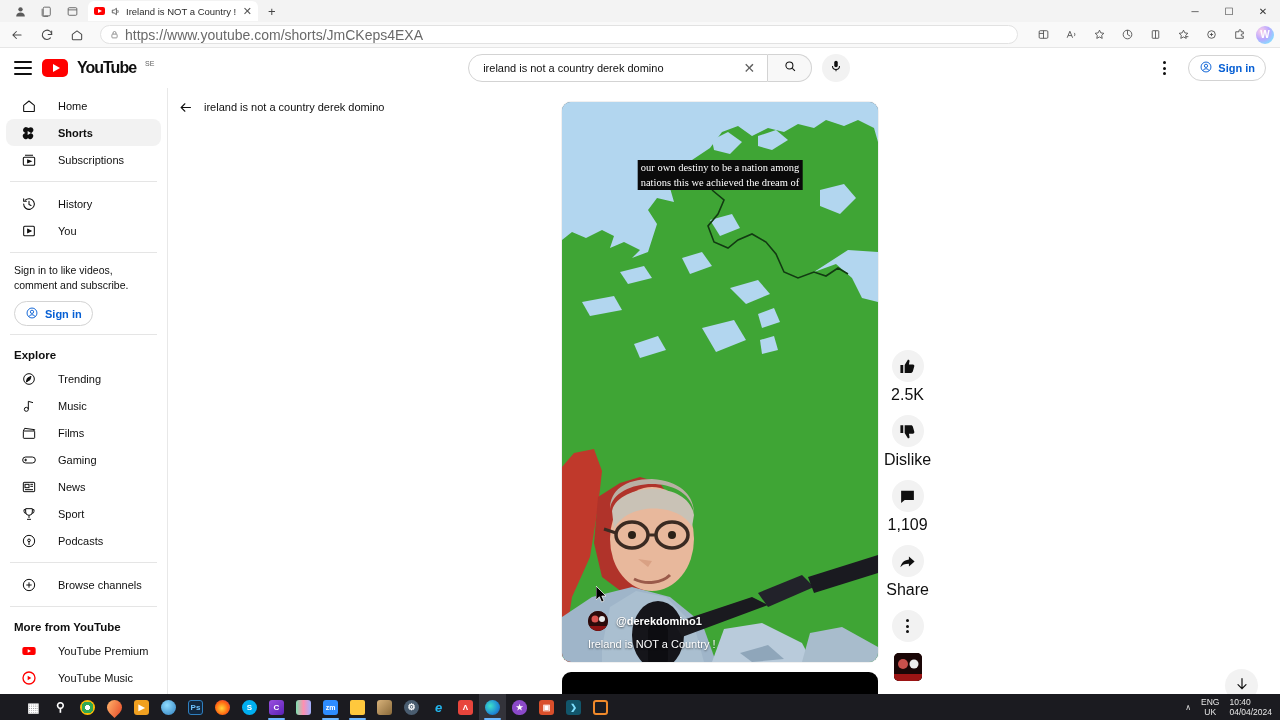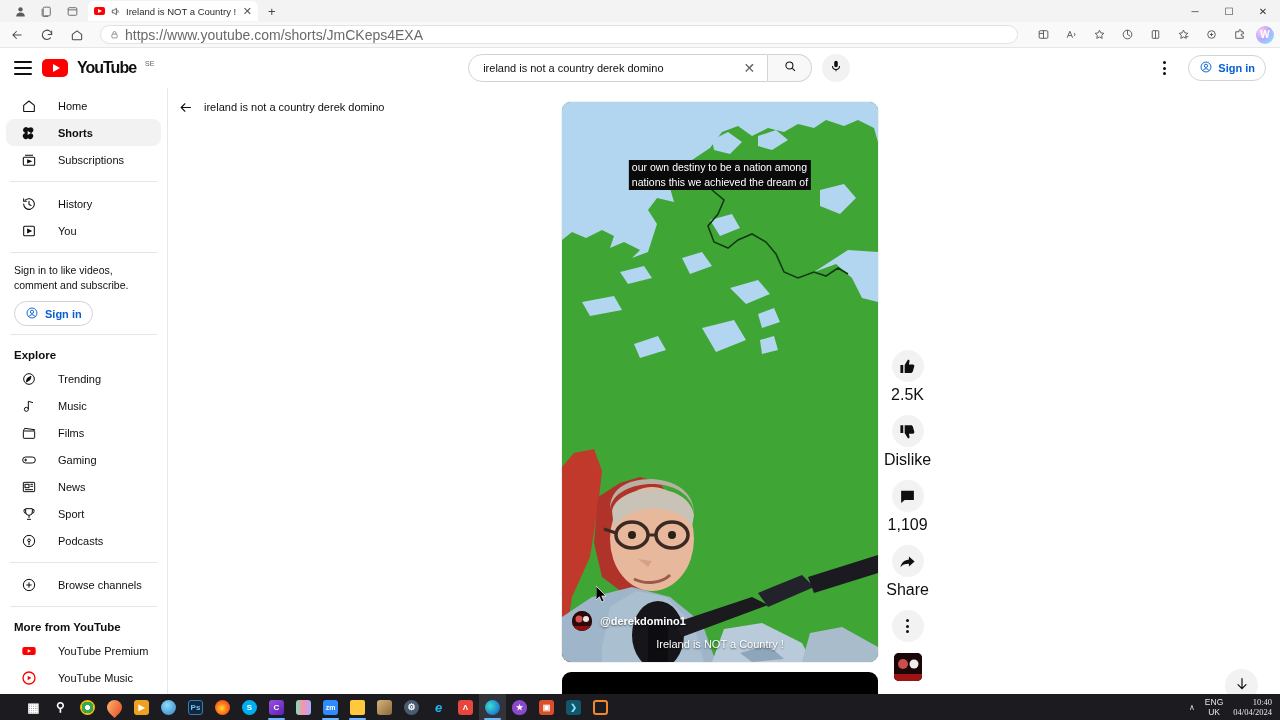--- a/index.html
+++ b/index.html
@@ -133,30 +133,30 @@
   .shorts-stage{position:absolute;left:394px;top:54px;width:352px;}
   .short-card{
     width:316px;height:560px;border-radius:9px;overflow:hidden;position:relative;background:#000;
     box-shadow:0 0 0 1px rgba(0,0,0,.06);
   }
   .video-surface{position:absolute;inset:0;background:#b5d9ef;overflow:hidden;}
   .sea{position:absolute;inset:0;background:#b2d6ef;}
   .land{position:absolute;inset:0;}
   .caption{
     position:absolute;left:50%;transform:translateX(-50%);top:58px;
-    text-align:left;z-index:6;
+    text-align:center;z-index:6;font-family:Liberation Serif, serif;
   }
   .caption span{
     display:block;background:#0a0a0a;color:#fff;font-size:10.5px;line-height:13px;
     padding:1px 3px;white-space:nowrap;
   }
   .person{
     position:absolute;left:0;right:0;bottom:0;height:215px;z-index:4;overflow:hidden;
   }
-  .vid-overlay{position:absolute;left:0;right:0;bottom:0;z-index:8;padding:8px 10px 12px 10px;text-align:center;}
+  .vid-overlay{position:absolute;left:16px;right:0;bottom:0;z-index:8;padding:8px 10px 12px 10px;}
   .chan-row{display:flex;align-items:center;gap:8px;}
   .chan-avatar{width:20px;height:20px;border-radius:50%;overflow:hidden;flex:0 0 20px;background:#3a0d0d;position:relative;}
   .chan-name{color:#fff;font-size:11px;font-weight:600;text-shadow:0 1px 2px rgba(0,0,0,.6);}
   .vid-title{color:#fff;font-size:11px;margin-top:7px;text-shadow:0 1px 2px rgba(0,0,0,.6);}
   .progress{position:absolute;left:0;bottom:0;height:3px;width:100%;background:rgba(255,255,255,.3);}
   .progress i{display:block;height:3px;width:36%;background:#ff0000;}
 
   .actions{position:absolute;left:322px;top:248px;display:flex;flex-direction:column;align-items:center;gap:0;}
   .action{display:flex;flex-direction:column;align-items:center;margin-bottom:11px;cursor:pointer;}
   .action-btn{width:32px;height:32px;border-radius:50%;background:#f2f2f2;display:flex;align-items:center;justify-content:center;}
@@ -177,21 +177,21 @@
     position:absolute;left:0;bottom:0;width:1280px;height:26px;background:#1b1b20;
     display:flex;align-items:center;z-index:60;
   }
   .tb-icons{display:flex;align-items:center;gap:0;padding-left:20px;}
   .tb-ico{width:27px;height:26px;display:flex;align-items:center;justify-content:center;position:relative;cursor:pointer;}
   .tb-glyph{width:15px;height:15px;border-radius:3px;display:flex;align-items:center;justify-content:center;font-size:8px;color:#fff;font-weight:bold;}
   .tb-ico.running::after{content:"";position:absolute;bottom:0;left:5px;right:5px;height:2px;background:#6cb6ff;border-radius:2px;}
   .tb-ico.active{background:#33333a;}
   .tray{margin-left:auto;display:flex;align-items:center;gap:10px;padding-right:8px;color:#e6e6e6;font-size:8.5px;}
   .tray-lang{display:flex;flex-direction:column;align-items:center;line-height:10px;}
-  .tray-clock{display:flex;flex-direction:column;align-items:flex-end;line-height:10px;font-family:Liberation Serif, serif;}
+  .tray-clock{display:flex;flex-direction:column;line-height:10px;}
   .tray-caret{color:#ddd;font-size:8px;}
 </style>
 </head>
 <body>
 
 <div class="browser-tabstrip">
   <div class="tabstrip-left-icons">
     <span class="chrome-ico">
       <svg width="13" height="13" viewBox="0 0 24 24" fill="#5a5a5a">
           <circle cx="12" cy="8" r="4"></circle>

